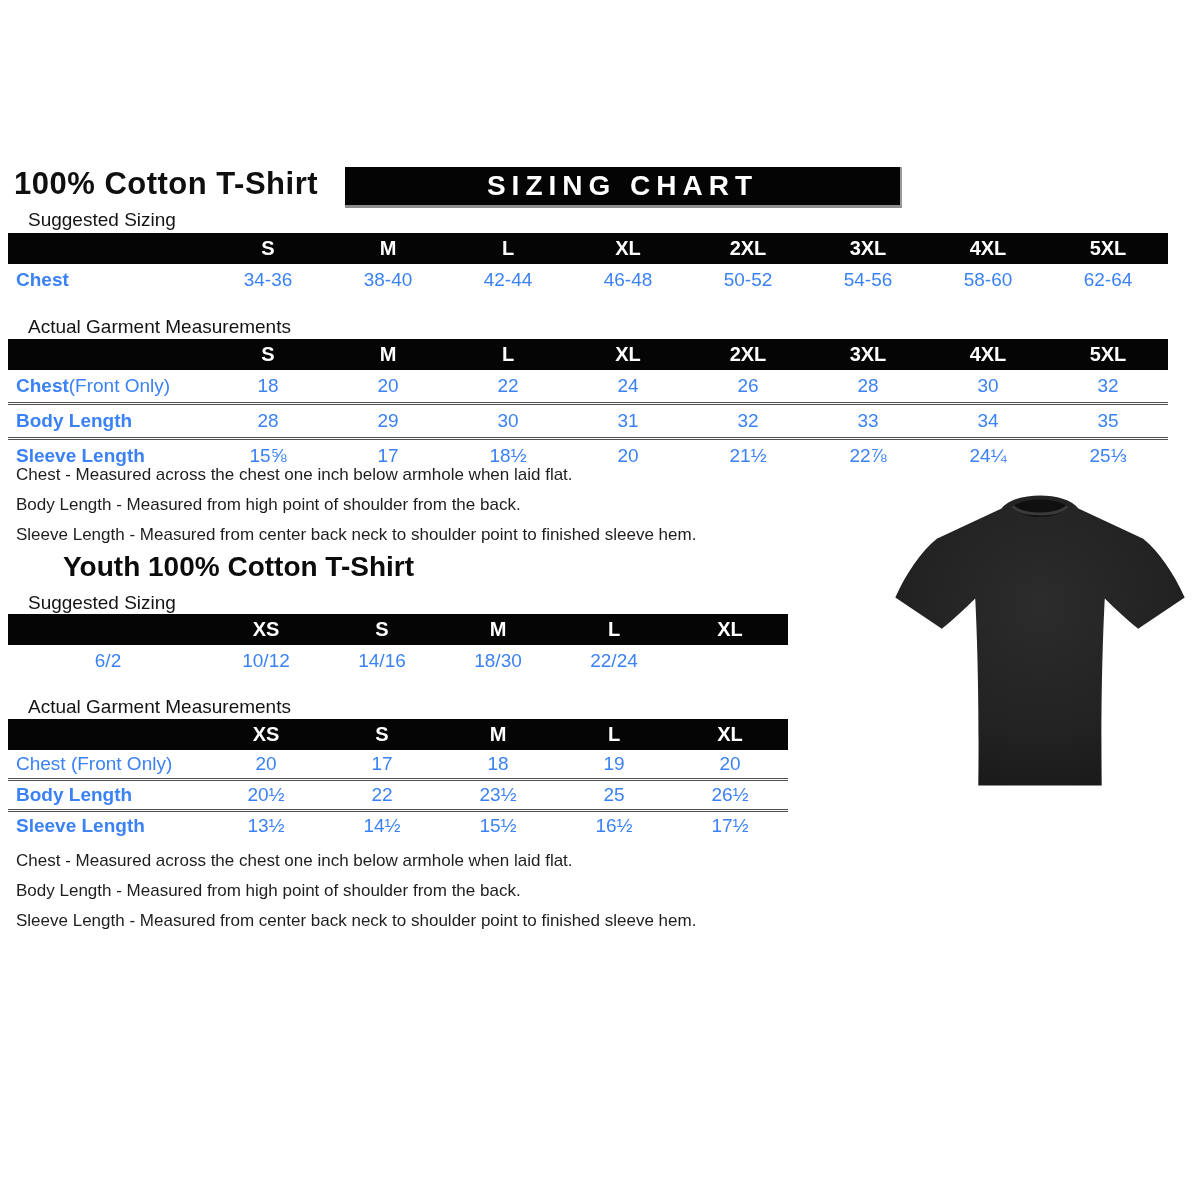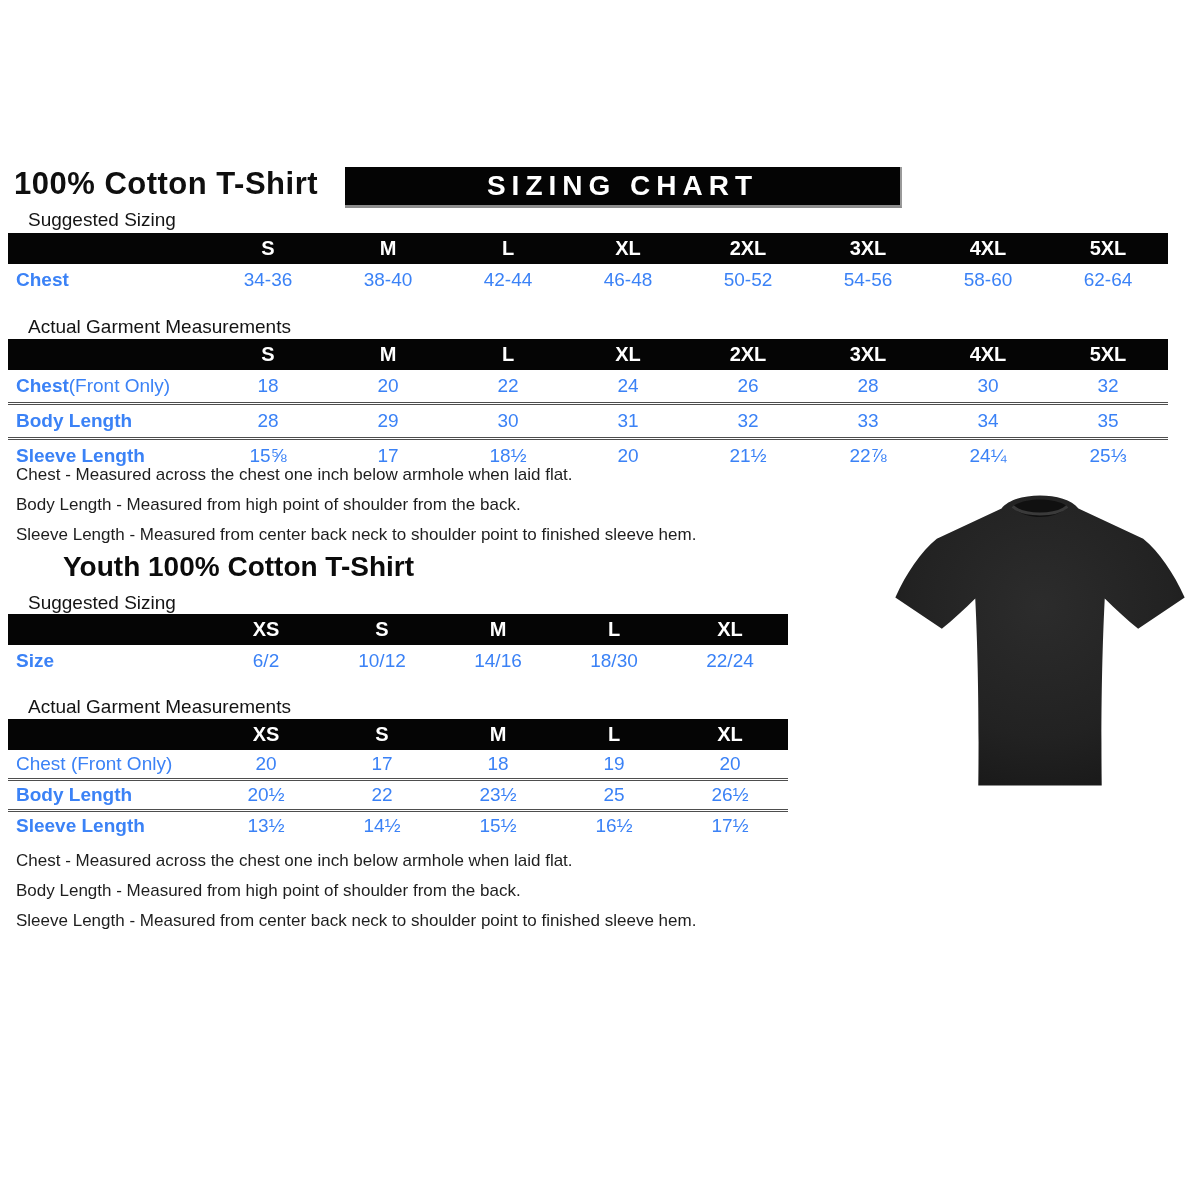--- a/index.html
+++ b/index.html
@@ -123,21 +123,20 @@
 <div class="abs seclabel" style="left:8px;top:592px;">Suggested Sizing</div>
 
 <div class="abs grid gY" style="left:8px;top:614px;">
   <div class="hc"></div>
   <div class="hc">XS</div>
   <div class="hc">S</div>
   <div class="hc">M</div>
   <div class="hc">L</div>
   <div class="hc">XL</div>
 
-  <div class="bc lc">Size</div>
   <div class="bc">6/2</div>
   <div class="bc">10/12</div>
   <div class="bc">14/16</div>
   <div class="bc">18/30</div>
   <div class="bc">22/24</div>
 </div>
 
 <div class="abs seclabel" style="left:8px;top:696px;">Actual Garment Measurements</div>
 
 <div class="abs grid gY" style="left:8px;top:719px;">

